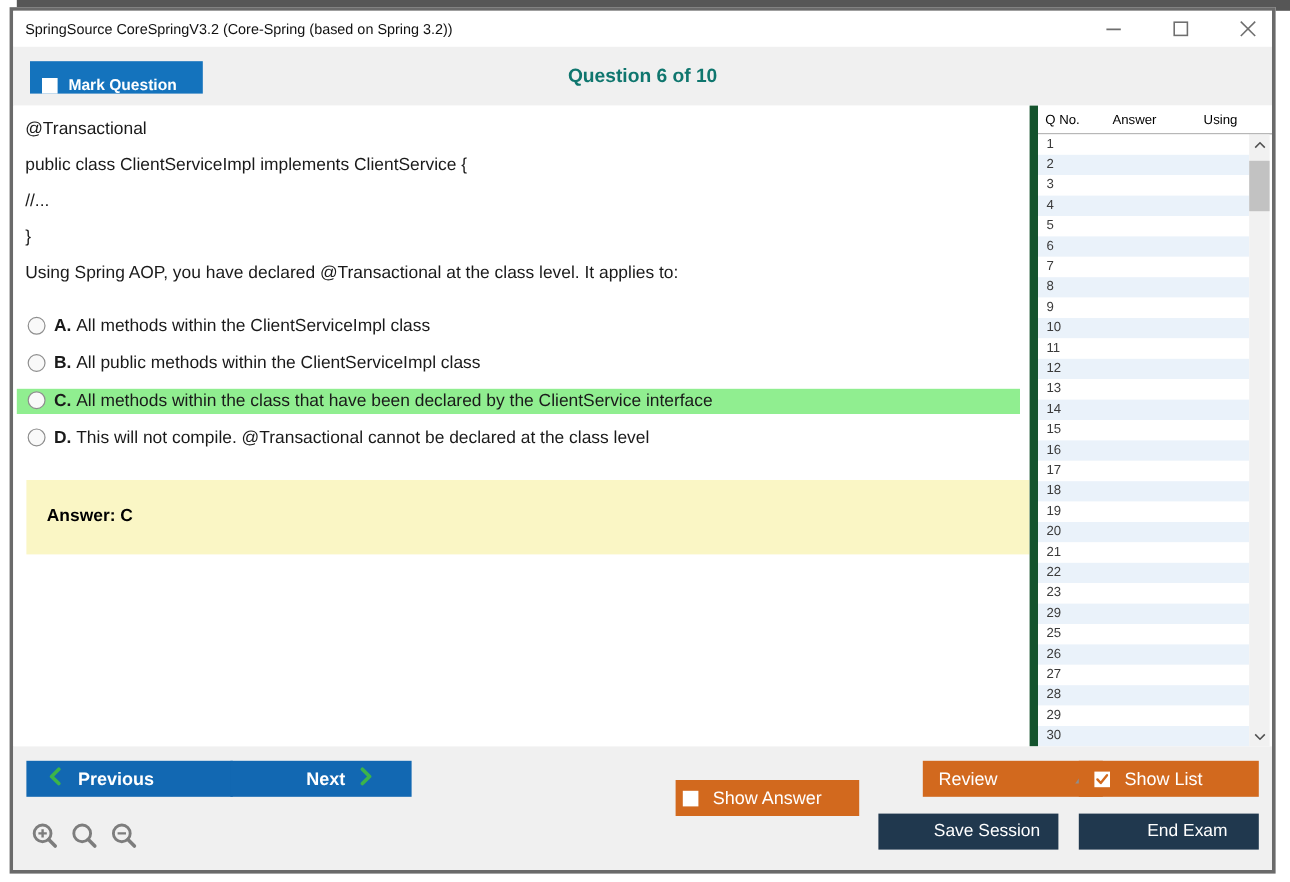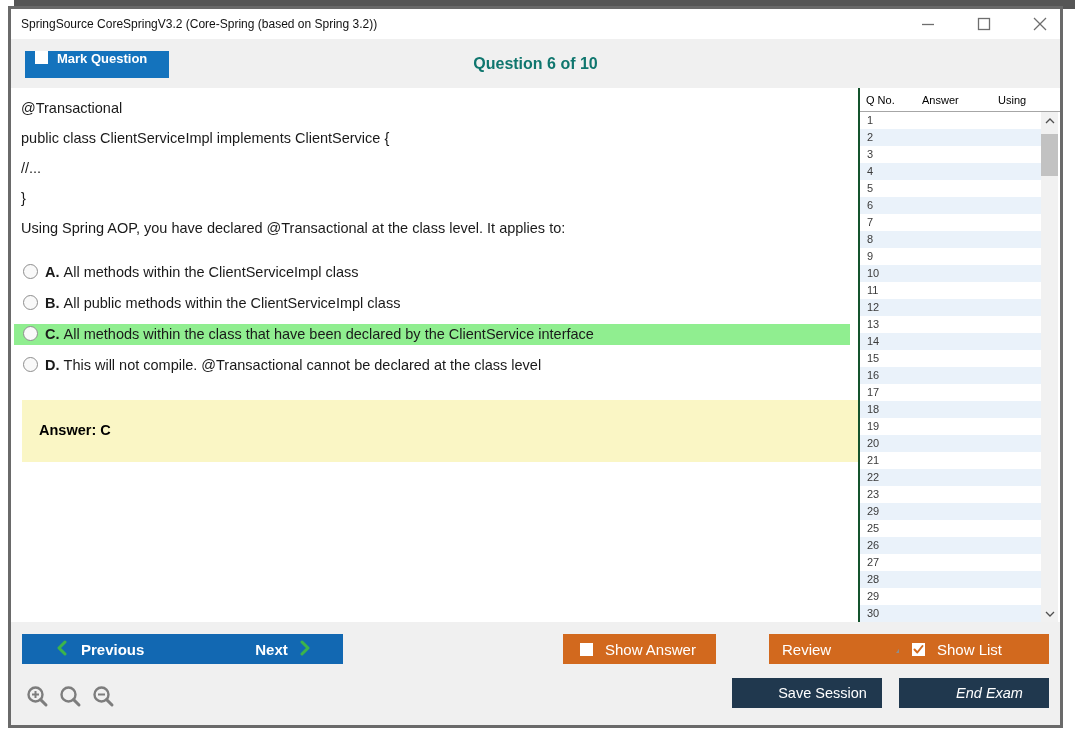--- a/index.html
+++ b/index.html
@@ -11,21 +11,21 @@
 
   
   .titlebar { position:absolute; top:0; left:0; right:0; height:30px; background:#fff; }
   .title-text { position:absolute; left:10px; top:8px; font-size:12px; color:#111; white-space:nowrap; }
   .win-controls { position:absolute; right:8px; top:3px; display:flex; gap:32px; }
   .win-btn { width:24px; height:24px; display:flex; align-items:center; justify-content:center; cursor:default; }
 
   
   .headerbar { position:absolute; top:30px; left:0; right:0; height:49px; background:#f0f0f0; }
   .mark-btn { position:absolute; left:14px; top:12px; width:144px; height:27px; background:#1473BD; color:#fff;
-              font-size:13px; font-weight:bold; display:flex; align-items:flex-start; gap:9px; padding-left:10px; cursor:pointer; }
+              font-size:13px; font-weight:bold; display:flex; align-items:flex-end; gap:9px; padding-left:10px; cursor:pointer; }
   .checkbox { width:13px; height:13px; background:#fff; flex:0 0 auto; display:flex; align-items:center; justify-content:center; }
   .q-counter { position:absolute; left:0; right:0; top:0; height:49px; text-align:center; line-height:49px;
                font-size:16px; font-weight:bold; color:#0f766e; }
 
   
   .content { position:absolute; top:79px; left:0; right:0; bottom:103px; background:#fff; }
   .main-panel { position:absolute; left:0; top:0; bottom:0; width:847px; overflow:hidden; }
 
   .code-block { position:absolute; top:5px; left:10px; right:10px; font-size:14.5px; color:#1a1a1a; }
   .code-block div { height:30px; line-height:30px; white-space:pre; }
@@ -34,21 +34,21 @@
   .option { position:relative; height:21px; line-height:21px; margin-bottom:10px; padding-left:31px;
             font-size:14.5px; color:#1a1a1a; cursor:pointer; }
   .option.highlight { background:#90EE90; }
   .option .radio { position:absolute; left:9px; top:2px; width:15px; height:15px; border-radius:50%;
                    border:1px solid #8e8e8e; background:#f9f9f9; }
 
   .answer-box { position:absolute; top:312px; left:11px; width:839px; height:62px; background:#FAF6C5;
                 font-size:14.5px; font-weight:bold; color:#000; padding:22px 0 0 17px; }
 
   
-  .sidebar { position:absolute; left:847px; top:0; bottom:0; right:0; background:#fff; border-left:2px solid #14532d; }
+  .sidebar { position:absolute; left:847px; top:0; bottom:0; right:0; background:#fff; border-left:7px solid #14532d; }
   .sidebar-header { position:absolute; top:0; left:0; right:0; height:24px; border-bottom:1px solid #a6a6a6;
                     font-size:11px; color:#000; }
   .sidebar-header span { position:absolute; top:0; line-height:24px; }
   .col-qno { left:6px; }  .col-answer { left:62px; }  .col-marked { left:138px; }
 
   .qlist { position:absolute; top:24px; left:0; right:19px; bottom:0; }
   .qrow { height:17px; line-height:17px; font-size:11px; color:#3b3b3b; padding-left:7px; background:#fff; cursor:default; }
   .qrow.alt { background:#EAF2FA; }
 
   .scrollbar { position:absolute; top:24px; right:2px; bottom:0; width:17px; background:#f1f1f1; }
@@ -56,27 +56,27 @@
   .scroll-up { top:0; } .scroll-down { bottom:0; }
   .scroll-thumb { position:absolute; left:0; top:22px; width:17px; height:42px; background:#c2c2c2; }
 
   
   .footer { position:absolute; bottom:0; left:0; right:0; height:103px; background:#f0f0f0; }
   .btn { position:absolute; height:30px; display:flex; align-items:center; color:#fff; font-size:15px;
          font-weight:bold; cursor:pointer;padding-left:31px; }
   .btn-blue { background:#1268B2; }
   .btn-orange { background:#D2691E; }
   .btn-navy { background:#20384E; font-weight:normal; justify-content:center; font-size:14.5px; }
-  .btn-prev { left:11px; top:12px; width:172px; padding-left:34px; gap:14px; }
+  .btn-prev { left:11px; top:12px; width:172px; padding-left:18px; gap:14px; }
   .btn-next { left:181px; top:12px; width:151px; justify-content:center; gap:12px; }
-  .btn-show-answer { left:552px; top:12px; width:153px; padding-left:17px; gap:12px; font-weight:normal; }
+  .btn-show-answer { left:552px; top:28px; width:153px; padding-left:6px; gap:12px; font-weight:normal; }
   .btn-review { left:721px; top:12px; width:150px; padding-left:13px; font-weight:normal;margin-left:37px; }
   .btn-show-list { left:888px; top:12px; width:150px; padding-left:13px; gap:12px; font-weight:normal; }
   .btn-save { left:721px; top:56px; width:150px; }
-  .btn-end { left:888px; top:56px; width:150px;font-style:italic; }
+  .btn-end { left:888px; top:56px; width:150px; }
   .tri-up { position:absolute; right:13px; top:12px; width:0; height:0;
             border-left:5px solid transparent; border-right:5px solid transparent; border-bottom:7px solid #8E8E8E; }
   .zoom-tools { position:absolute; left:14px; top:62px; display:flex; gap:7px; }
   .zoom-tools span { cursor:pointer; }
 </style>
 </head>
 <body>
 
 <div class="top-strip"></div>
 

